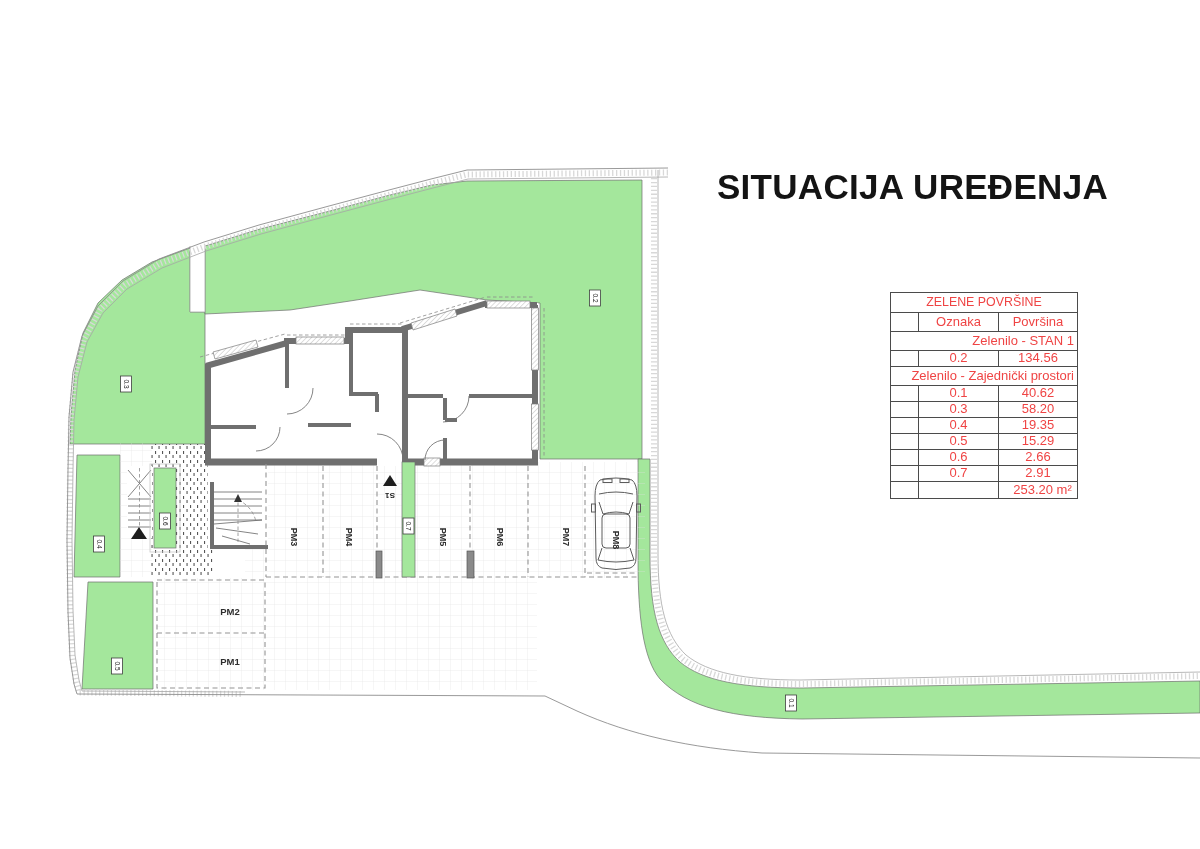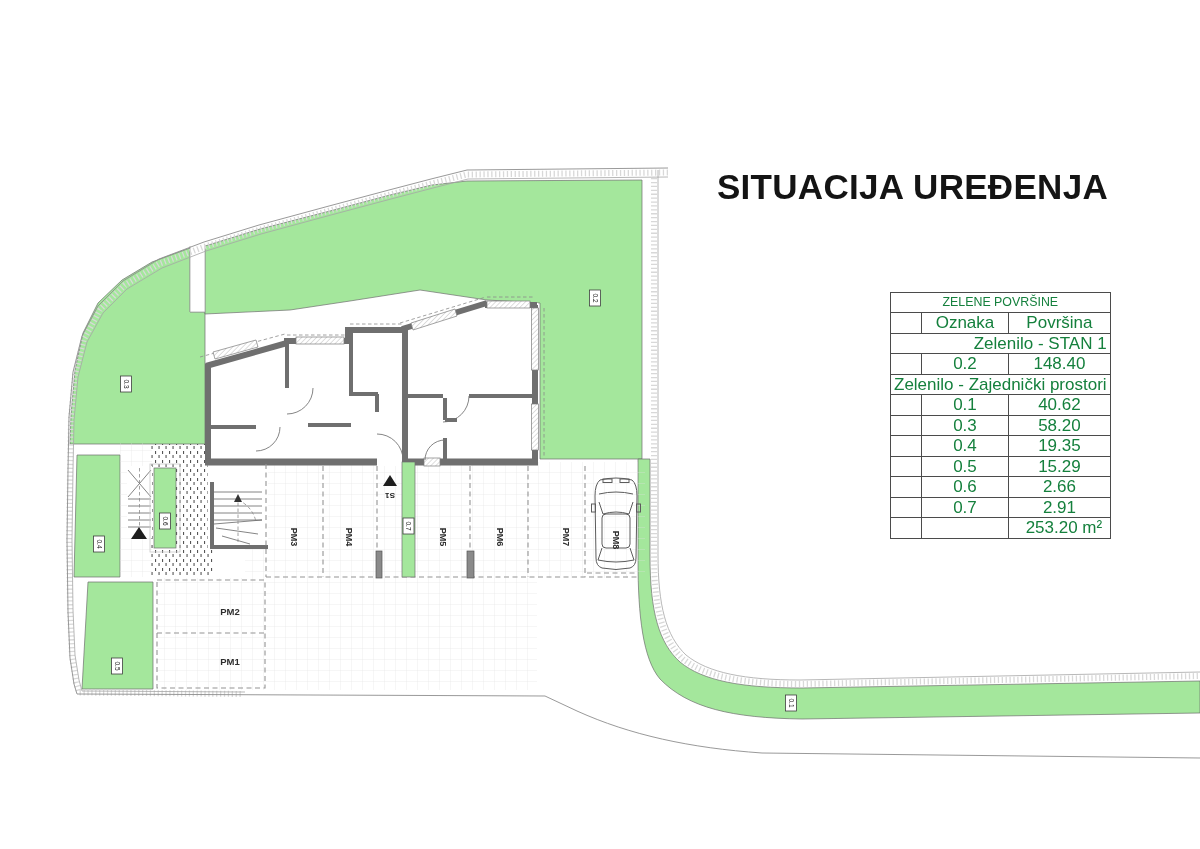--- a/index.html
+++ b/index.html
@@ -1,21 +1,21 @@
 <!DOCTYPE html>
 <html style="--green: #a4e79c; --wall: #6f6f6f;"><head>
 <meta charset="utf-8">
 <style>
   html,body{margin:0;padding:0;background:#ffffff;}
   .page{position:relative;width:1200px;height:849px;background:#fff;overflow:hidden;
         font-family:"Liberation Sans",sans-serif;}
   .heading{position:absolute;top:170px;right:92px;text-align:right;
            font-size:35px;font-weight:800;line-height:34px;letter-spacing:.3px;color:#141414;}
-  .legend{position:absolute;left:890px;top:292px;border-collapse:collapse;table-layout:fixed;color:#15803d;border-radius:21px;}
-  .legend td{border:1px solid #4b4b4b;padding:0 3px;font-size:17px;height:15px;line-height:1.15;
+  .legend{position:absolute;left:890px;top:292px;border-collapse:collapse;table-layout:fixed;color:#ef4444;border-radius:21px;}
+  .legend td{border:1px solid #4b4b4b;padding:0 3px;font-size:13px;height:15px;line-height:1.15;
              white-space:nowrap;overflow:hidden;}
   .legend tr.title td{text-align:center;font-size:12.4px;height:19px;}
   .legend tr.header td{text-align:center;height:18px;}
   .legend tr.section td{text-align:right;height:18px;}
   .legend td.oz,.legend td.pv{text-align:center;}
   .legend tr.total td{height:16px;padding-left:12px;}
   svg{position:absolute;left:0;top:0;}
   .green{fill:var(--green,#a4e79c);stroke:#6f6f6f;stroke-width:.7;}
   .white{fill:#fff;}
   .thin{stroke:#8d8d8d;stroke-width:.9;fill:none;}
@@ -262,21 +262,21 @@
           <td></td>
           <td>Oznaka</td>
           <td>Površina</td>
         </tr>
         <tr class="section">
           <td colspan="3">Zelenilo - STAN 1</td>
         </tr>
         <tr class="data">
           <td></td>
           <td class="oz">0.2</td>
-          <td class="pv">148.40</td>
+          <td class="pv">134.56</td>
         </tr>
         <tr class="section">
           <td colspan="3">Zelenilo - Zajednički prostori</td>
         </tr>
         <tr class="data">
           <td></td>
           <td class="oz">0.1</td>
           <td class="pv">40.62</td>
         </tr>
         <tr class="data">

